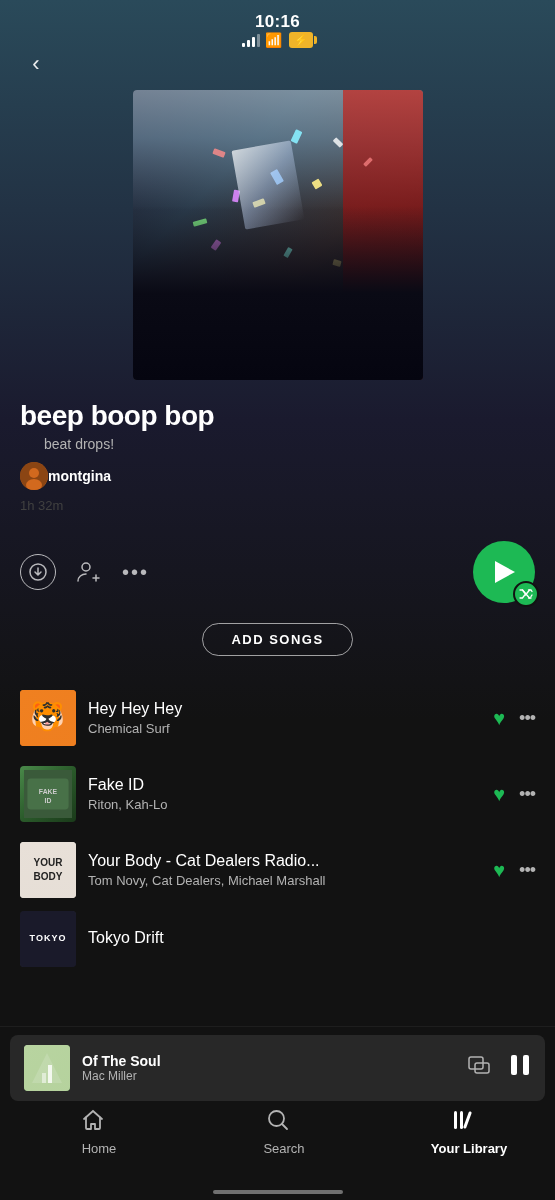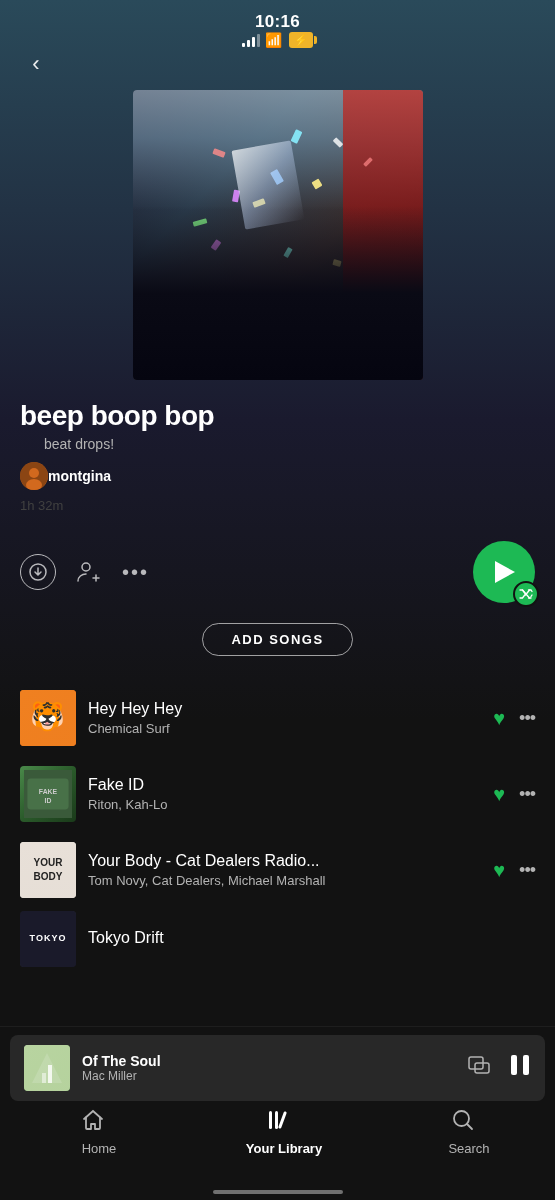--- a/index.html
+++ b/index.html
@@ -690,37 +690,37 @@
   <div class="bottom-nav">
     <div class="nav-item inactive">
       <span class="nav-icon">
         <svg width="24" height="22" viewBox="0 0 24 22" fill="none">
           <path d="M3 10L12 2l9 8" stroke="#b3b3b3" stroke-width="1.8" stroke-linecap="round"></path>
           <path d="M5 8.5V19a1 1 0 0 0 1 1h4v-5h4v5h4a1 1 0 0 0 1-1V8.5" stroke="#b3b3b3" stroke-width="1.8" stroke-linecap="round" stroke-linejoin="round"></path>
         </svg>
       </span>
       <span class="nav-label">Home</span>
     </div>
+    <div class="nav-item inactive">
+      <span class="nav-icon">
+        <svg width="22" height="22" viewBox="0 0 22 22" fill="none">
+          <circle cx="9.5" cy="9.5" r="7.5" stroke="#b3b3b3" stroke-width="1.8"></circle>
+          <path d="M15 15l5 5" stroke="#b3b3b3" stroke-width="1.8" stroke-linecap="round"></path>
+        </svg>
+      </span>
+      <span class="nav-label">Search</span>
+    </div>
     <div class="nav-item active">
       <span class="nav-icon">
         <svg width="22" height="22" viewBox="0 0 22 22" fill="none">
           <rect x="2" y="2" width="3" height="18" rx="1.5" fill="white"></rect>
           <rect x="8" y="2" width="3" height="18" rx="1.5" fill="white"></rect>
           <rect x="14" y="2" width="3" height="18" rx="1.5" fill="white" transform="rotate(20 15.5 11)"></rect>
         </svg>
       </span>
       <span class="nav-label" style="color:#fff;font-weight:600">Your Library</span>
     </div>
-    <div class="nav-item inactive">
-      <span class="nav-icon">
-        <svg width="22" height="22" viewBox="0 0 22 22" fill="none">
-          <circle cx="9.5" cy="9.5" r="7.5" stroke="#b3b3b3" stroke-width="1.8"></circle>
-          <path d="M15 15l5 5" stroke="#b3b3b3" stroke-width="1.8" stroke-linecap="round"></path>
-        </svg>
-      </span>
-      <span class="nav-label">Search</span>
-    </div>
   </div>
 
   <div class="home-indicator">
     <div class="home-line"></div>
   </div>
 </div>
 
 </body></html>

